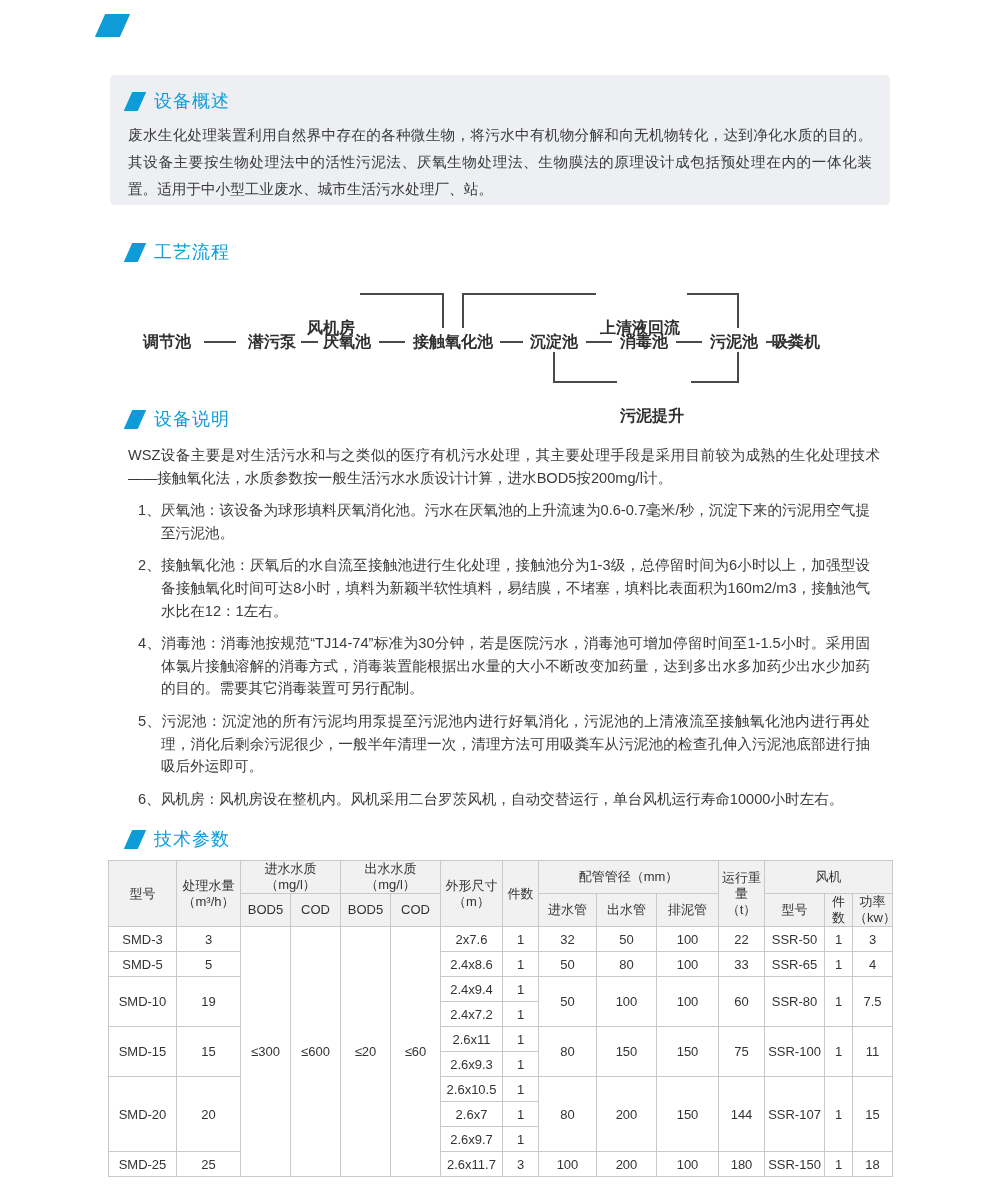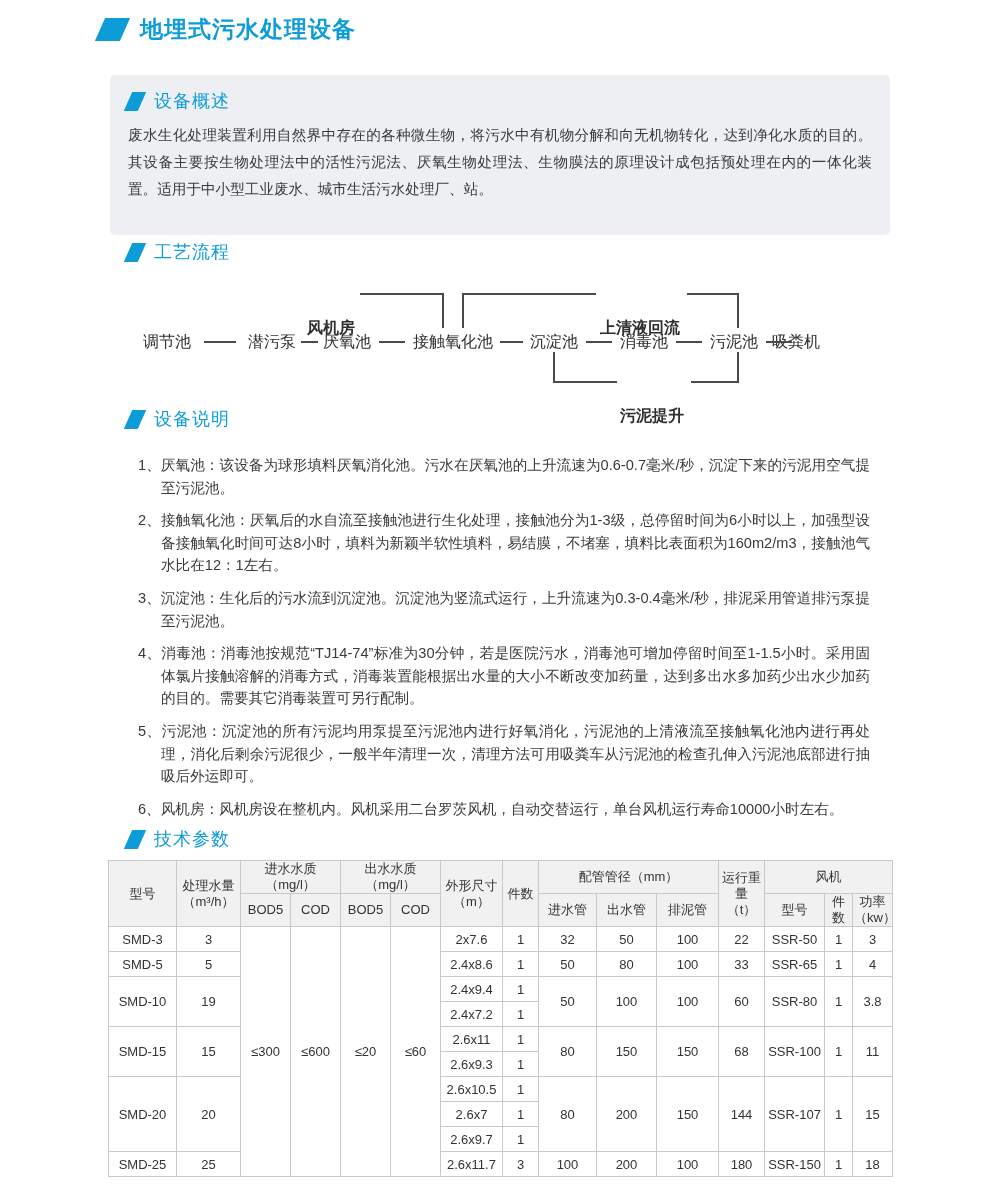--- a/index.html
+++ b/index.html
@@ -13,28 +13,28 @@
   
   .main-title{position:absolute;left:100px;top:14px;display:flex;align-items:center;}
   .main-title .slash{width:25px;height:23px;background:#0e9cd9;transform:skewX(-24deg);margin-right:15px;}
   .main-title .txt{font-size:23px;font-weight:bold;color:#0e9cd9;letter-spacing:1px;}
 
   .sec-head{display:flex;align-items:center;}
   .sec-head .slash{width:14px;height:19px;background:#0e9cd9;transform:skewX(-24deg);margin-right:12px;}
   .sec-head .txt{font-size:18px;color:#0e9cd9;letter-spacing:1px;}
 
   
-  .overview-box{position:absolute;left:110px;top:75px;width:780px;height:160px;
+  .overview-box{position:absolute;left:110px;top:75px;width:780px;height:130px;
     background:#edeff2;border-radius:5px;box-sizing:border-box;padding:14px 18px 0 18px;}
   .overview-box p{margin:9px 0 0 0;font-size:14.6px;line-height:27px;color:#3a3a3a;text-align:justify;}
 
   
   .sec-process{position:absolute;left:128px;top:240px;}
   .flow{position:absolute;left:108px;top:278px;width:784px;height:122px;}
-  .flow .node{position:absolute;top:55px;height:18px;line-height:18px;font-size:16px;font-weight:400;color:#2f2f2f;transform:translateX(-50%);white-space:nowrap;}
+  .flow .node{position:absolute;top:55px;height:18px;line-height:18px;font-size:16px;font-weight:700;color:#2f2f2f;transform:translateX(-50%);white-space:nowrap;}
   .flow .blabel{position:absolute;height:18px;line-height:18px;font-size:16px;font-weight:600;color:#2f2f2f;white-space:nowrap;margin-top:34px;}
   .flow .hline{position:absolute;height:0;border-top:2px solid #4a4a4a;}
   .flow .vline{position:absolute;width:0;border-left:2px solid #4a4a4a;}
   .flow .dash{position:absolute;top:63px;height:0;border-top:2px solid #4a4a4a;}
 
   
   .sec-desc{position:absolute;left:128px;top:407px;justify-content:flex-end;}
   .desc-body{position:absolute;left:128px;top:444px;width:752px;}
   .desc-body .intro{margin:0;font-size:14.6px;line-height:22.6px;color:#3a3a3a;text-align:justify;}
   .desc-body .item{margin:10px;font-size:14.6px;line-height:22.6px;color:#3a3a3a;
@@ -48,21 +48,20 @@
   .specs-table th{background:#f1f1f1;font-weight:normal;white-space:pre-line;height:29px;line-height:16px;}
   .specs-table td{height:25px;background:#fff;}
 </style>
 </head>
 <body>
 
 <div class="page">
 
   <div class="main-title">
     <div class="slash"></div>
-    <div class="txt">地埋式污水处理设备</div>
   </div>
 
   <div class="overview-box">
     <div class="sec-head">
       <div class="slash"></div>
       <div class="txt">设备概述</div>
     </div>
     <p>废水生化处理装置利用自然界中存在的各种微生物，将污水中有机物分解和向无机物转化，达到净化水质的目的。其设备主要按生物处理法中的活性污泥法、厌氧生物处理法、生物膜法的原理设计成包括预处理在内的一体化装置。适用于中小型工业废水、城市生活污水处理厂、站。</p>
   </div>
 
@@ -105,23 +104,23 @@
     <div class="blabel" style="left:512px;top:95px">污泥提升</div>
     <div class="hline" style="left:583px;top:103px;width:47px"></div>
     <div class="vline" style="left:629px;top:74px;height:31px"></div>
   </div>
 
   <div class="sec-head sec-desc">
     <div class="slash"></div>
     <div class="txt">设备说明</div>
   </div>
   <div class="desc-body">
+    <p class="intro">WSZ设备主要是对生活污水和与之类似的医疗有机污水处理，其主要处理手段是采用目前较为成熟的生化处理技术——接触氧化法，水质参数按一般生活污水水质设计计算，进水BOD5按200mg/l计。</p>
     <p class="item">1、厌氧池：该设备为球形填料厌氧消化池。污水在厌氧池的上升流速为0.6-0.7毫米/秒，沉淀下来的污泥用空气提至污泥池。</p>
     <p class="item">2、接触氧化池：厌氧后的水自流至接触池进行生化处理，接触池分为1-3级，总停留时间为6小时以上，加强型设备接触氧化时间可达8小时，填料为新颖半软性填料，易结膜，不堵塞，填料比表面积为160m2/m3，接触池气水比在12：1左右。</p>
-    <p class="item">3、沉淀池：生化后的污水流到沉淀池。沉淀池为竖流式运行，上升流速为0.3-0.4毫米/秒，排泥采用管道排污泵提至污泥池。</p>
     <p class="item">4、消毒池：消毒池按规范“TJ14-74”标准为30分钟，若是医院污水，消毒池可增加停留时间至1-1.5小时。采用固体氯片接触溶解的消毒方式，消毒装置能根据出水量的大小不断改变加药量，达到多出水多加药少出水少加药的目的。需要其它消毒装置可另行配制。</p>
     <p class="item">5、污泥池：沉淀池的所有污泥均用泵提至污泥池内进行好氧消化，污泥池的上清液流至接触氧化池内进行再处理，消化后剩余污泥很少，一般半年清理一次，清理方法可用吸粪车从污泥池的检查孔伸入污泥池底部进行抽吸后外运即可。</p>
     <p class="item">6、风机房：风机房设在整机内。风机采用二台罗茨风机，自动交替运行，单台风机运行寿命10000小时左右。</p>
   </div>
 
   <div class="sec-head sec-specs">
     <div class="slash"></div>
     <div class="txt">技术参数</div>
   </div>
 
@@ -207,35 +206,35 @@
           <td rowspan="2">SMD-10</td>
           <td rowspan="2">19</td>
           <td>2.4x9.4</td>
           <td>1</td>
           <td rowspan="2">50</td>
           <td rowspan="2">100</td>
           <td rowspan="2">100</td>
           <td rowspan="2">60</td>
           <td rowspan="2">SSR-80</td>
           <td rowspan="2">1</td>
-          <td rowspan="2">3.8</td>
+          <td rowspan="2">7.5</td>
         </tr>
         <tr>
           <td>2.4x7.2</td>
           <td>1</td>
         </tr>
         <tr>
           <td rowspan="2">SMD-15</td>
           <td rowspan="2">15</td>
           <td>2.6x11</td>
           <td>1</td>
           <td rowspan="2">80</td>
           <td rowspan="2">150</td>
           <td rowspan="2">150</td>
-          <td rowspan="2">68</td>
+          <td rowspan="2">75</td>
           <td rowspan="2">SSR-100</td>
           <td rowspan="2">1</td>
           <td rowspan="2">11</td>
         </tr>
         <tr>
           <td>2.6x9.3</td>
           <td>1</td>
         </tr>
         <tr>
           <td rowspan="3">SMD-20</td>

